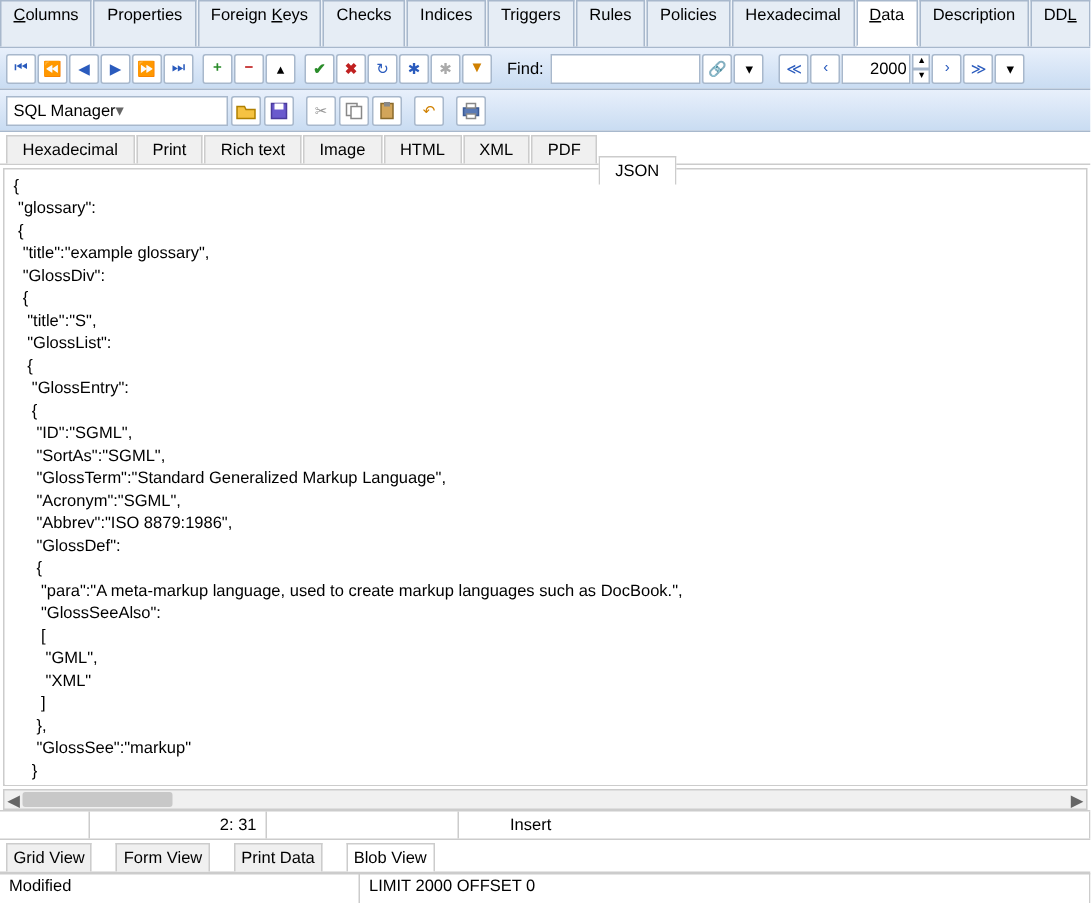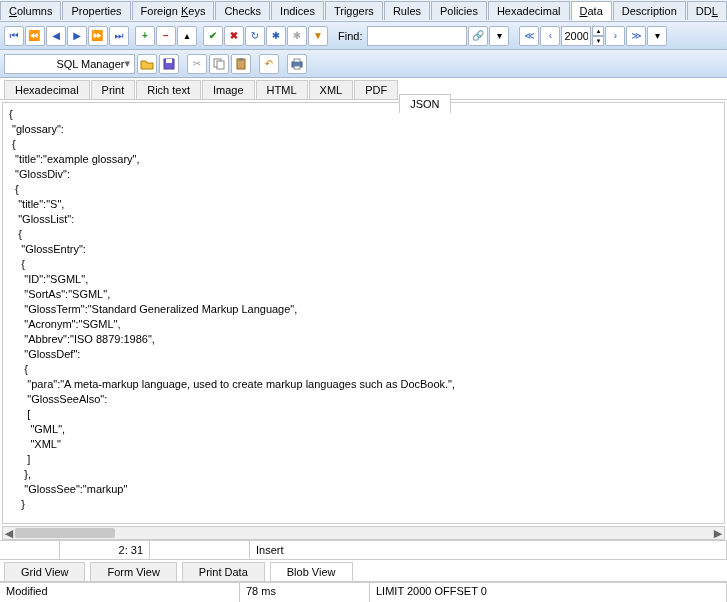--- a/index.html
+++ b/index.html
@@ -1,45 +1,45 @@
 <!DOCTYPE html>
 <html><head>
 <meta charset="utf-8">
 <style>
 * { box-sizing: border-box; margin: 0; padding: 0; font-family: Arial, sans-serif; font-size: 11px; }
 body { width: 727px; height: 602px; background: #fff; overflow: hidden; display: flex; flex-direction: column; }
-.top-tabs { display: flex; background: #eef3f9; border-bottom: 1px solid #a8b8cc; height: 22px; align-items: center; }
+.top-tabs { display: flex; background: #eef3f9; border-bottom: 1px solid #a8b8cc; height: 32px; }
 .top-tabs .tab { padding: 3px 8px; border: 1px solid #a8b8cc; border-bottom: none; margin-right: 1px; background: #e6edf5; cursor: pointer; white-space: nowrap; }
 .top-tabs .tab.active { background: #fff; border-bottom: 1px solid #fff; position: relative; z-index: 1; }
 .top-tabs .tab .ul { text-decoration: underline; }
 .toolbar1 { display: flex; align-items: center; background: linear-gradient(#e8f0fb, #c9dcf2); height: 28px; padding: 0 4px; gap: 1px; border-bottom: 1px solid #a8b8cc; }
 .tbtn { width: 20px; height: 20px; border: 1px solid #a8b8cc; background: #fff; display: inline-flex; align-items: center; justify-content: center; font-size: 10px; cursor: pointer; border-radius: 2px; }
 .tsep { width: 4px; height: 20px; }
 .find-label { margin: 0 4px; }
 .find-input { width: 100px; height: 20px; border: 1px solid #a8b8cc; background: #fff; padding: 0 4px; }
-.spinbox { width: 30px; height: 20px; border: 1px solid #a8b8cc; background: #fff; padding: 0 2px; text-align: right; }
+.spinbox { width: 46px; height: 20px; border: 1px solid #a8b8cc; background: #fff; padding: 0 2px; text-align: right; }
 .spincol { display: inline-flex; flex-direction: column; }
 .spincol .sbtn { width: 12px; height: 10px; border: 1px solid #a8b8cc; background: #fff; font-size: 7px; line-height: 1; display: flex; align-items: center; justify-content: center; cursor: pointer; }
 .icon-green { color: #2a8c2a; font-weight: bold; }
 .icon-red { color: #c02020; font-weight: bold; }
 .icon-blue { color: #2a5bbd; }
 .icon-orange { color: #d08000; }
 .toolbar2 { display: flex; align-items: center; background: linear-gradient(#e8f0fb, #c9dcf2); height: 28px; padding: 0 4px; gap: 2px; border-bottom: 1px solid #a8b8cc; }
-.dropdown { width: 131px; height: 20px; border: 1px solid #a8b8cc; background: #fff; padding: 0 4px; display: flex; align-items: center; justify-content: flex-end; cursor: pointer; }
+.dropdown { width: 148px; height: 20px; border: 1px solid #a8b8cc; background: #fff; padding: 0 4px; display: flex; align-items: center; justify-content: flex-start; cursor: pointer; }
 .content-tabs { display: flex; background: #fff; border-bottom: 1px solid #ccc; height: 22px; padding-top: 2px; padding-left: 4px; }
 .content-tabs .ctab { padding: 3px 10px; border: 1px solid #ccc; border-bottom: none; margin-right: 1px; background: #f0f0f0; cursor: pointer; }
 .content-tabs .ctab.active { background: #fff; position: relative; top: 14px; }
 .json-view { flex: 1; background: #fff; overflow: auto; padding: 4px 6px; font-family: Arial, sans-serif; font-size: 11px; line-height: 15px; white-space: pre; border: 1px solid #ccc; margin: 2px; }
 .hscroll { height: 14px; background: #f0f0f0; border: 1px solid #ccc; margin: 0 2px; position: relative; display: flex; align-items: center; justify-content: space-between; }
 .hscroll .thumb { position: absolute; left: 12px; top: 1px; width: 100px; height: 10px; background: #c8c8c8; border-radius: 2px; }
 .hscroll .arr { width: 12px; height: 12px; display: flex; align-items: center; justify-content: center; color: #666; }
-.status-mid { display: flex; height: 20px; background: #fff; border-top: 1px solid #ccc; border-bottom: 1px solid #ccc; }
+.status-mid { display: flex; height: 20px; background: #fff; border-top: 1px solid #ccc; border-bottom: 1px solid #ccc; gap: 28px; }
 .status-mid .cell { border-right: 1px solid #ccc; padding: 2px 6px; display: flex; align-items: center; }
 .bottom-tabs { display: flex; background: #fff; height: 22px; padding: 2px 4px 0 4px; border-bottom: 1px solid #ccc; }
-.bottom-tabs .btab { padding: 3px 16px; border: 1px solid #ccc; border-bottom: none; margin-right: 5px; background: #f0f0f0; cursor: pointer; }
+.bottom-tabs .btab { padding: 3px 4px; border: 1px solid #ccc; border-bottom: none; margin-right: 16px; background: #f0f0f0; cursor: pointer; }
 .bottom-tabs .btab.active { background: #fff; }
 .status-bar { display: flex; height: 20px; background: #fff; }
 .status-bar .scell { border-right: 1px solid #ccc; border-top: 1px solid #ccc; padding: 2px 6px; flex: 1; }
 svg { display: block; }
 </style>
 </head>
 <body>
 
 <div class="top-tabs">
   <div class="tab"><span class="ul">C</span><span>olumns</span></div>
@@ -189,15 +189,14 @@
 
 <div class="bottom-tabs">
   <div class="btab">Grid View</div>
   <div class="btab">Form View</div>
   <div class="btab">Print Data</div>
   <div class="btab active">Blob View</div>
 </div>
 
 <div class="status-bar">
   <div class="scell" style="flex:0 0 240px">Modified</div>
-  <div class="scell" style="flex:0 0 130px">78 ms</div>
   <div class="scell">LIMIT 2000 OFFSET 0</div>
 </div>
 
 </body></html>

